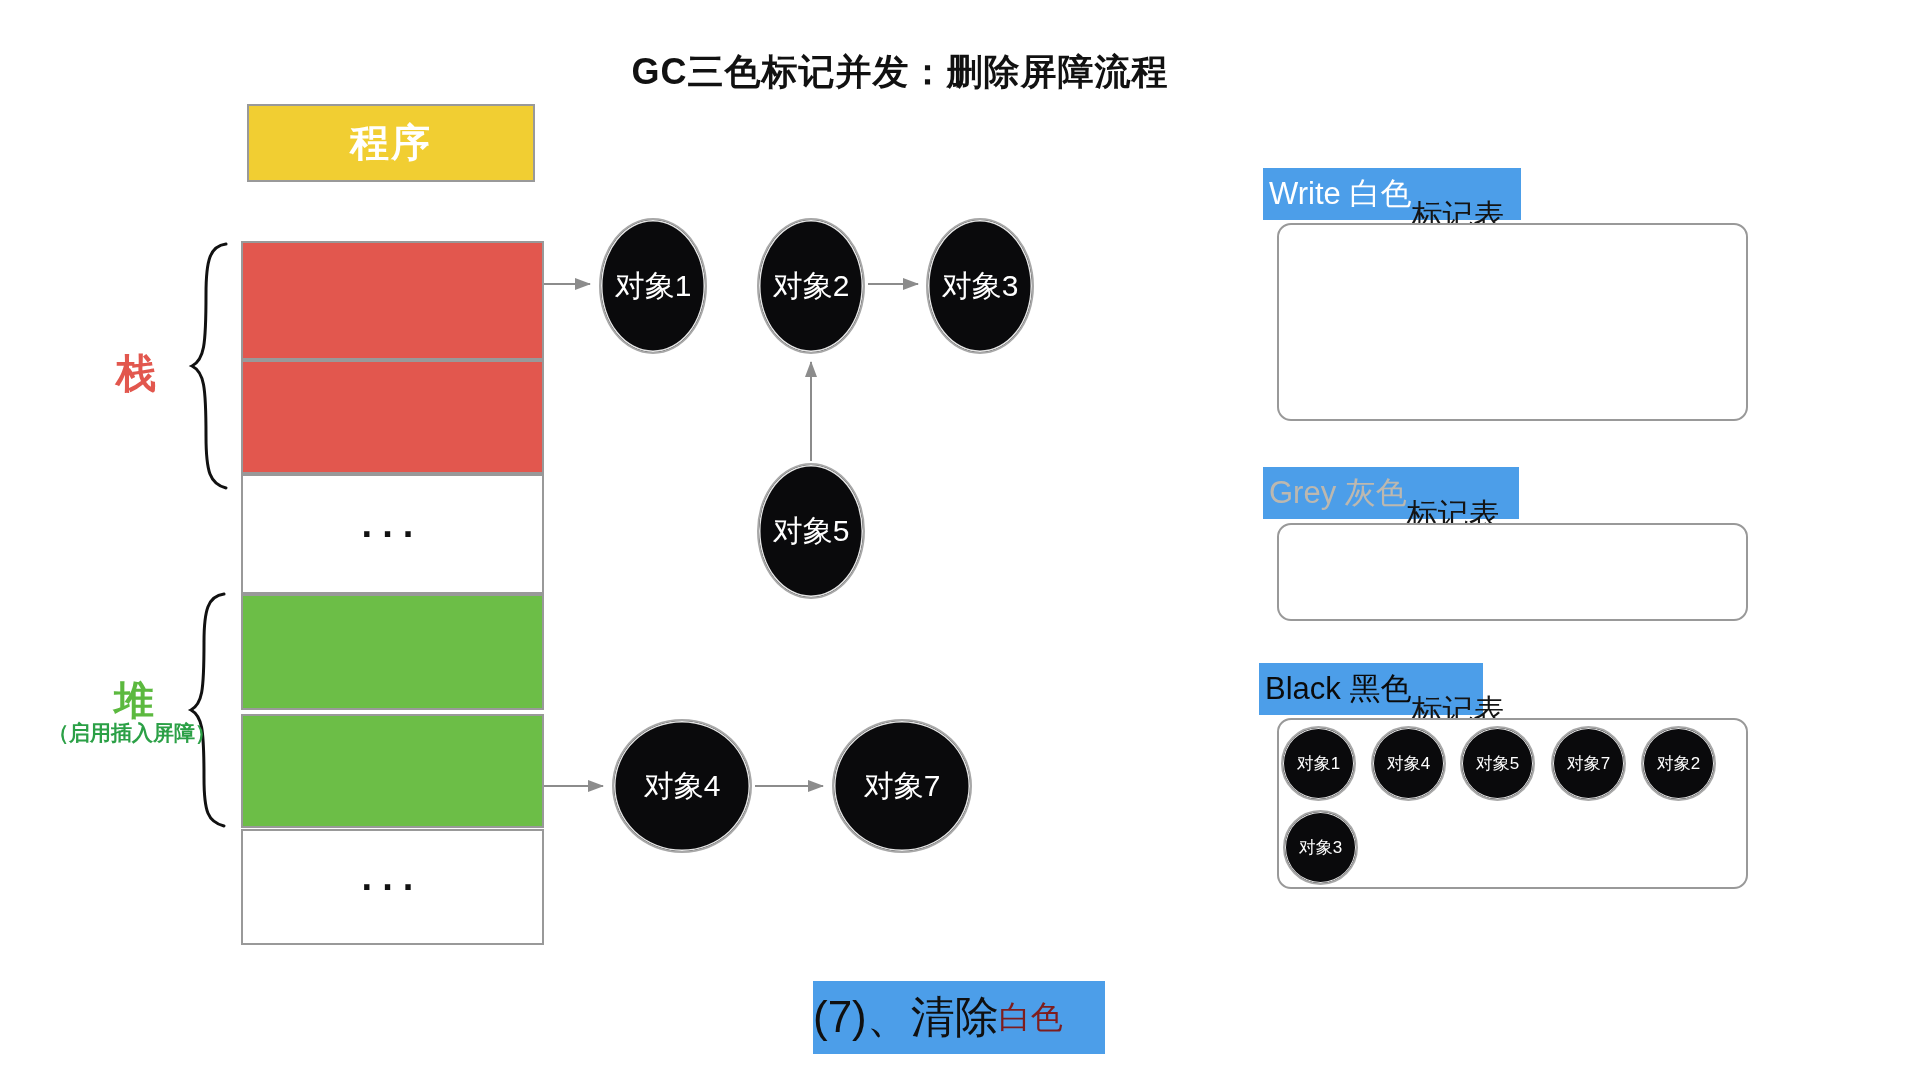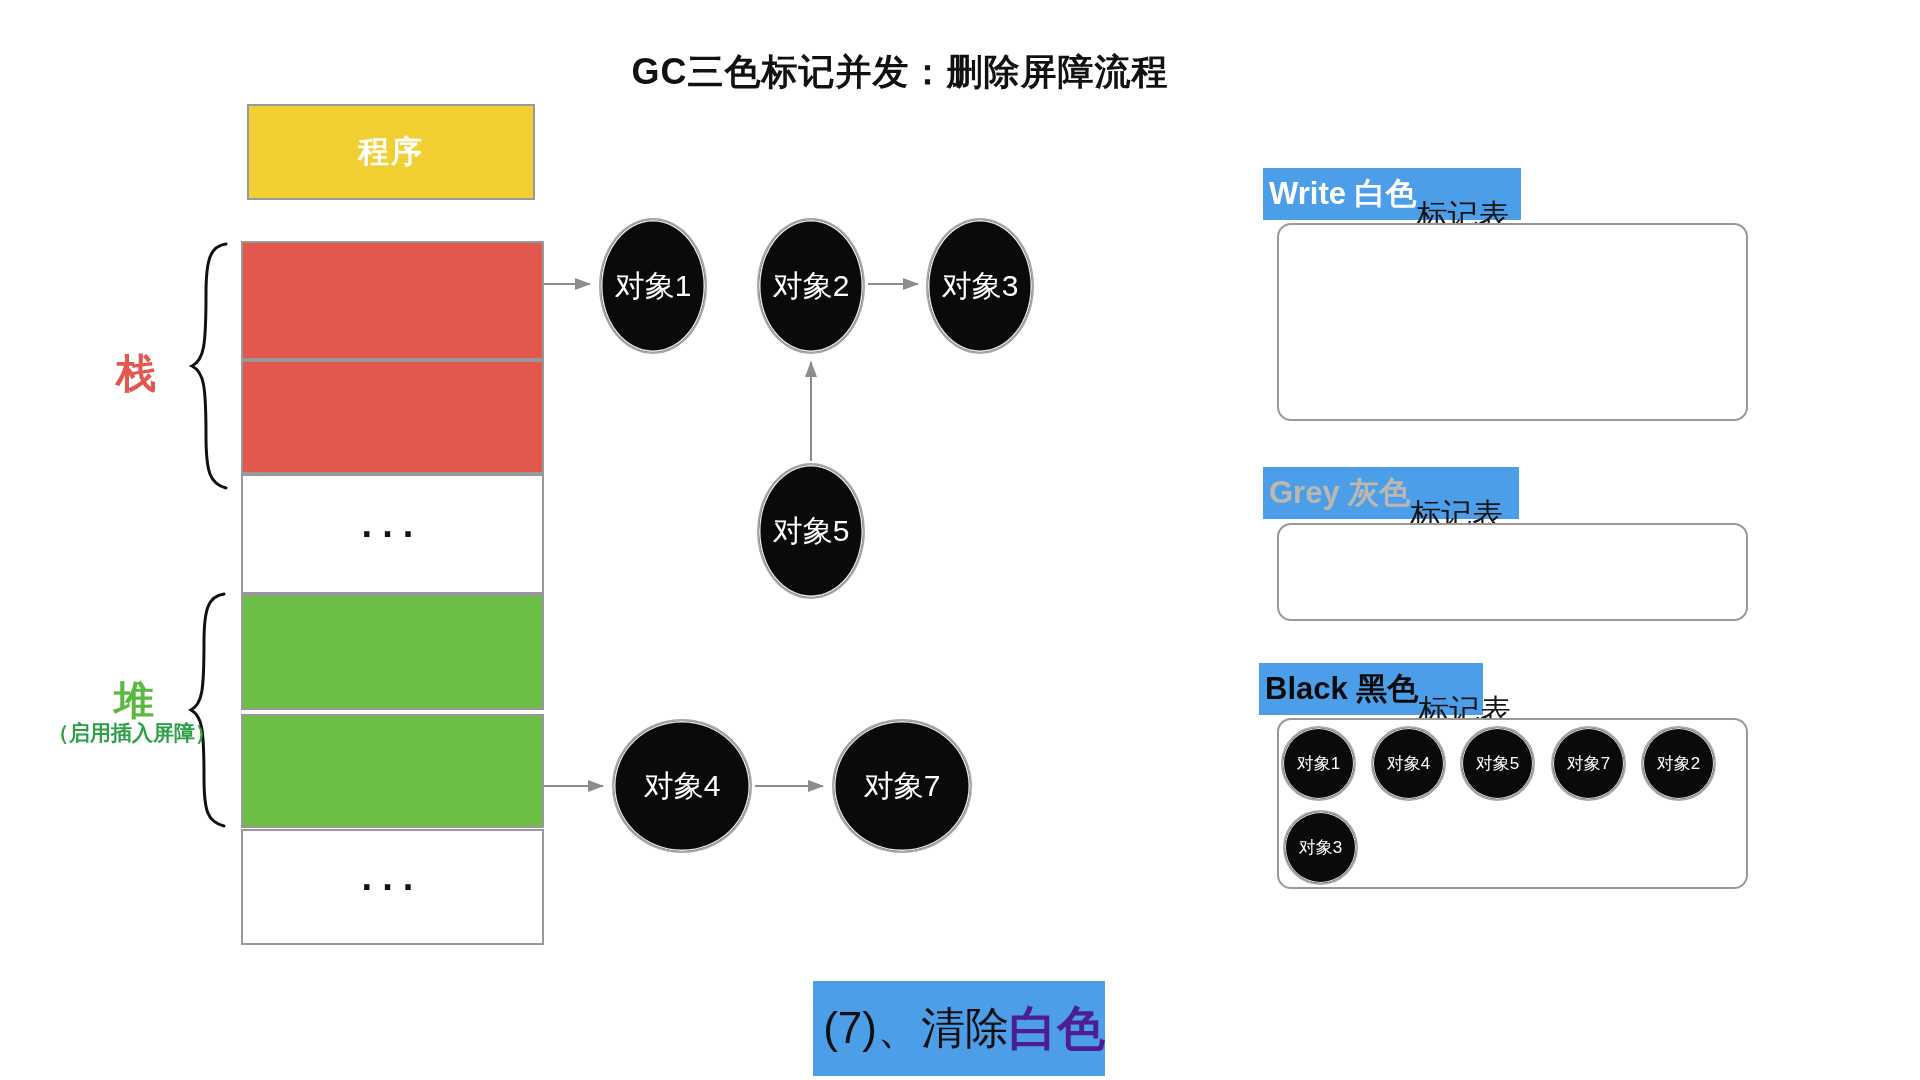--- a/index.html
+++ b/index.html
@@ -23,23 +23,23 @@
   .abs{position:absolute;}
 
   .title{
     left:560px;top:32px;width:680px;text-align:center;
     font-size:36px;font-weight:bold;color:#111;letter-spacing:1px;
   }
 
   
   .cell{border:2px solid var(--color-border);}
   .program{
-    left:247px;top:88px;width:288px;height:96px;background:var(--color-yellow);
-    display:flex;align-items:center;justify-content:center;
-    color:#fff;font-size:31px;font-weight:bold;letter-spacing:2px;
+    left:247px;top:88px;width:288px;height:78px;background:var(--color-yellow);
+    display:flex;align-items:center;justify-content:center;
+    color:#fff;font-size:39px;font-weight:bold;letter-spacing:2px;
   }
   .rootset{
     left:241px;top:168px;width:303px;height:55px;background:var(--color-blue);
     display:flex;align-items:center;justify-content:center;
     color:#15161a;font-size:30px;white-space:nowrap;
   }
   .redcell{background:var(--color-red);left:241px;width:303px;}
   .red1{top:225px;height:119px;}
   .red2{top:344px;height:114px;}
   .greencell{background:var(--color-green);left:241px;width:303px;}
@@ -83,21 +83,21 @@
   .n5{left:757px;top:447px;}
   .n4{left:612px;top:703px;}
   .n7{left:832px;top:703px;}
 
   
   .mt-header{
     background:var(--color-blue);height:52px;
     display:flex;align-items:center;padding-left:6px;
     font-size:31px;white-space:nowrap;
   }
-  .mt-header .pfx{font-weight:bold;}
+  .mt-header .pfx{font-weight:normal;}
   .mt-header.white-h .pfx{color:#ffffff;}
   .mt-header.grey-h .pfx{color:var(--color-grey-text);}
   .mt-header.black-h .pfx{color:#0b0b0b;}
   .mt-header .sfx{color:#141414;font-weight:normal;margin-top:43px;}
   .mt-box{
     background:#fff;border:2px solid var(--color-border);border-radius:14px;
   }
   .white-h{left:1263px;top:152px;width:258px;}
   .white-box{left:1277px;top:207px;width:471px;height:198px;}
   .grey-h{left:1263px;top:451px;width:256px;}
@@ -115,25 +115,25 @@
   }
   .m1{left:1281px;top:710px;}
   .m2{left:1371px;top:710px;}
   .m3{left:1460px;top:710px;}
   .m4{left:1551px;top:710px;}
   .m5{left:1641px;top:710px;}
   .m6{left:1283px;top:794px;}
 
   
   .footer{
-    left:813px;top:965px;width:292px;height:95px;background:var(--color-blue);
-    display:flex;align-items:center;justify-content:flex-end;white-space:nowrap;
+    left:813px;top:965px;width:292px;height:73px;background:var(--color-blue);
+    display:flex;align-items:center;justify-content:flex-start;white-space:nowrap;
   }
   .footer .step{color:#101010;font-size:44px;}
-  .footer .hl{color:#4c1d95;font-size:48px;font-weight:bold;}
+  .footer .hl{color:#7f1d1d;font-size:32px;font-weight:normal;}
 
   svg.layer{position:absolute;left:0;top:0;width:1920px;height:1080px;pointer-events:none;}
 </style>
 </head>
 <body>
 
 <div class="stage">
 
   <svg class="layer" viewBox="0 0 1920 1080">
     <defs>

